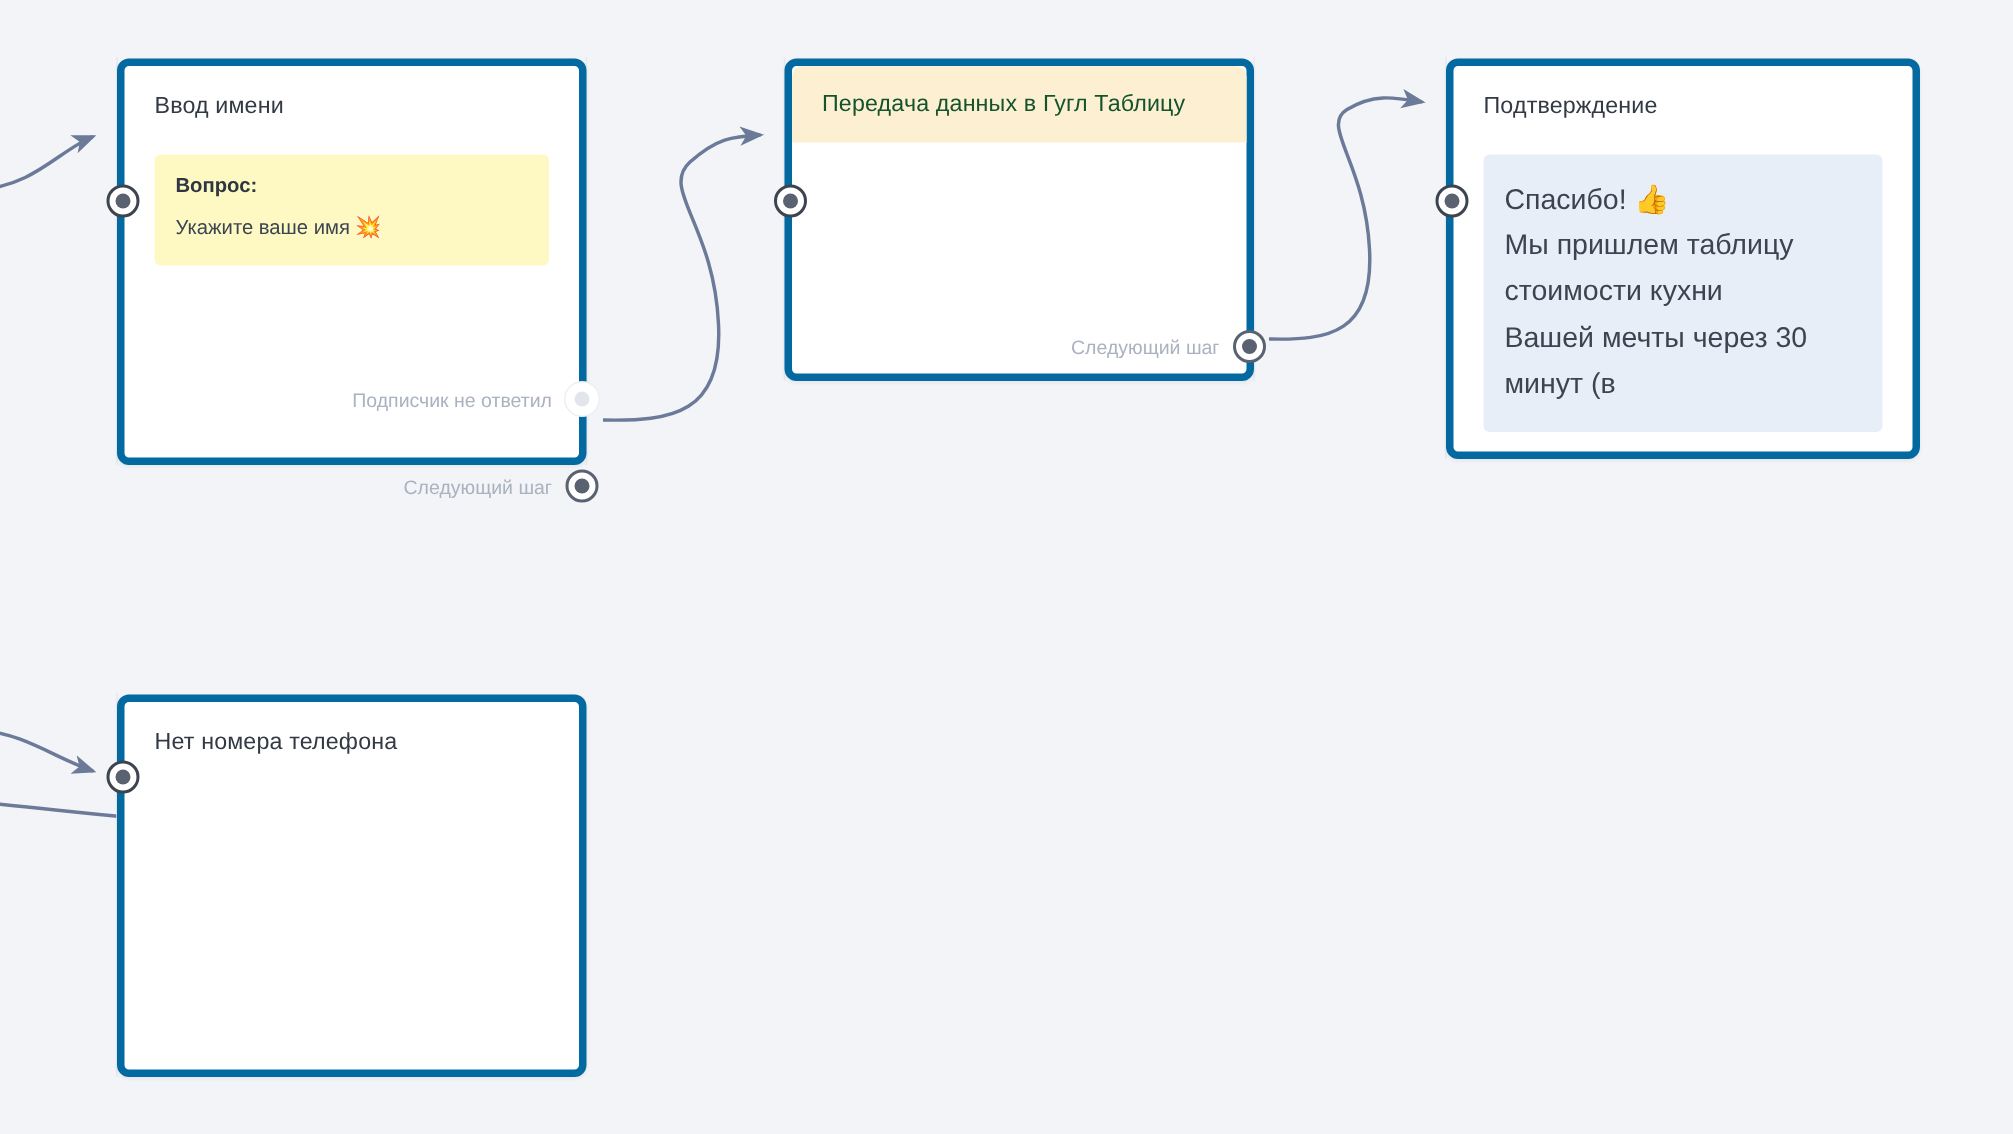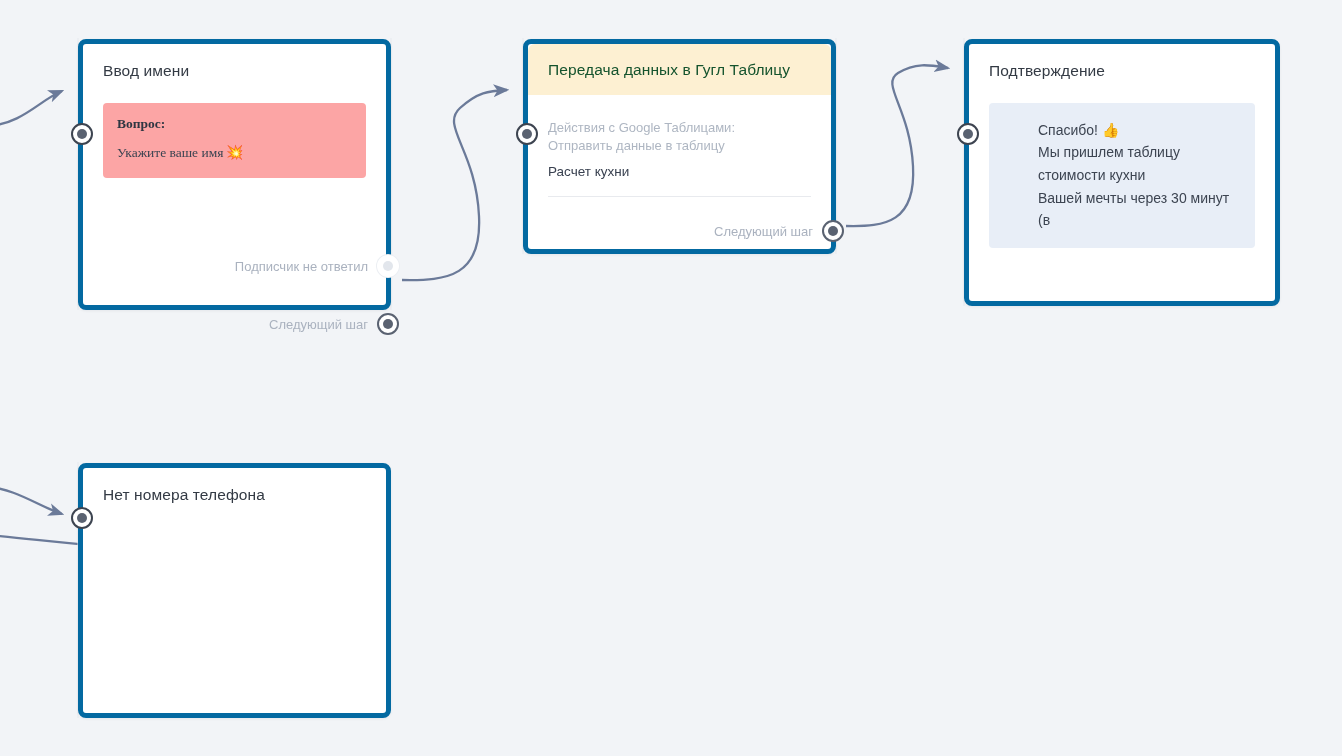--- a/index.html
+++ b/index.html
@@ -62,25 +62,24 @@
     color: #14532d;
     letter-spacing: 0.1px;
   }
 
   .node-body {
     padding: 0 20px;
   }
 
   
   .bubble {
-    background: #fca5a5;
+    background: #fef9c3;
     border-radius: 4px;
     padding: 13px 14px 15px 14px;
     margin-top: 22px;
-    font-family: Liberation Serif, serif;
   }
   .bubble-label {
     font-size: 13.5px;
     font-weight: bold;
     color: #2e3642;
     margin-bottom: 10px;
   }
   .bubble-text {
     font-size: 13.5px;
     color: #3c4451;
@@ -90,24 +89,23 @@
     font-size: 14px;
   }
 
   .bubble-plain {
     background: #e8eef7;
     border-radius: 4px;
     padding: 16px 14px 16px 14px;
     margin-top: 22px;
   }
   .bubble-lines {
-    font-size: 14px;
+    font-size: 19px;
     color: #3c4451;
     line-height: 1.62;
-    margin-left: 35px;
   }
 
   
   .reply-button {
     position: relative;
     margin-top: 14px;
     background: #ffffff;
     border-radius: 5px;
     height: 44px;
     display: flex;
@@ -287,28 +285,20 @@
       <span class="port-label">Следующий шаг</span>
       <span class="port-dot"></span>
     </div>
   </div>
 
   <div class="node" style="left:523px; top:39px; width:313px; height:215px;">
     <div class="in-port" style="top:79px;"></div>
 
     <div class="node-header-yellow">Передача данных в Гугл Таблицу</div>
 
-    <div class="node-body action-block">
-      <div class="action-subtitle">
-        <div>Действия с Google Таблицами:</div>
-        <div>Отправить данные в таблицу</div>
-      </div>
-      <div class="action-value">Расчет кухни</div>
-      <div class="action-divider"></div>
-    </div>
 
     <div class="port-row" style="top:176px;">
       <span class="port-label">Следующий шаг</span>
       <span class="port-dot"></span>
     </div>
   </div>
 
   <div class="node" style="left:964px; top:39px; width:316px; height:267px;">
     <div class="in-port" style="top:79px;"></div>
 

